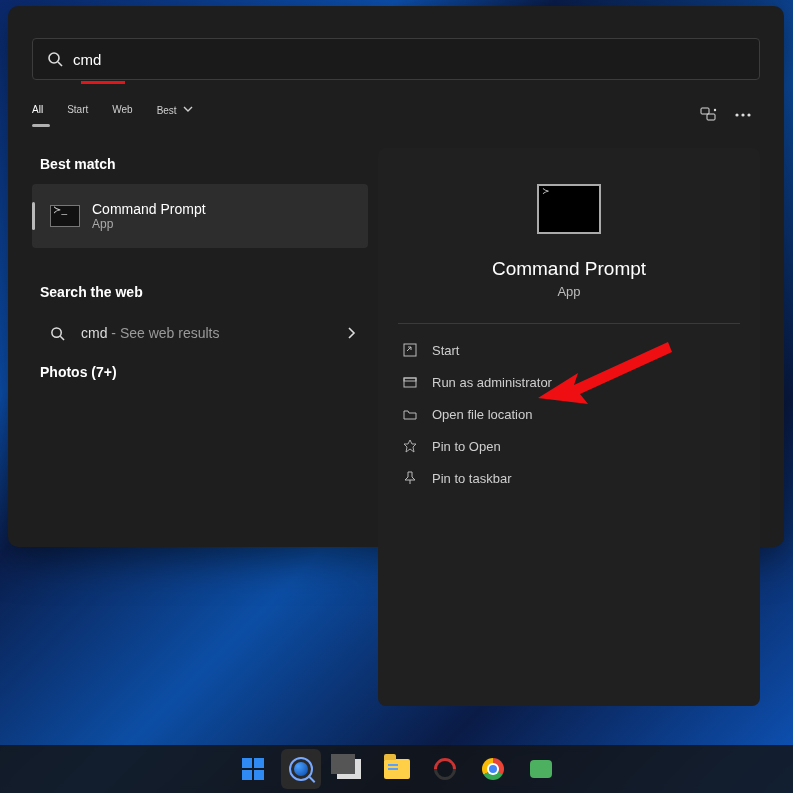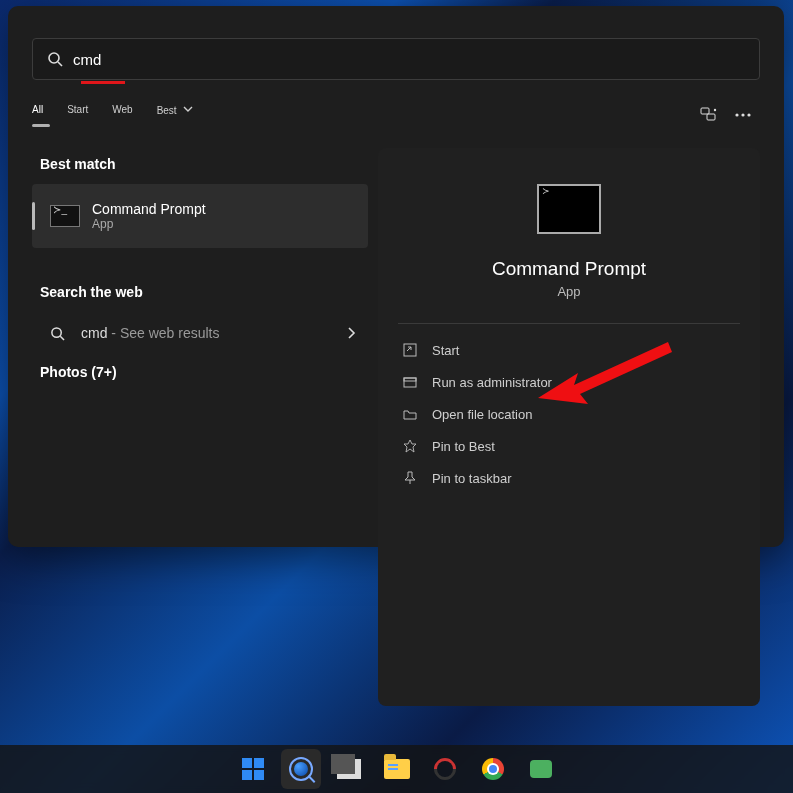--- a/index.html
+++ b/index.html
@@ -224,21 +224,21 @@
         <div class="action">
           <svg width="14" height="14" viewBox="0 0 14 14">
               <path d="M1 4 h4 l1 2 h7 v6 h-12 z" stroke="#bbb" fill="none"></path>
             </svg>
           <span>Open file location</span>
         </div>
         <div class="action">
           <svg width="14" height="14" viewBox="0 0 14 14">
               <path d="M7 1 L9 5 L13 5 L10 8 L11 13 L7 10 L3 13 L4 8 L1 5 L5 5 Z" stroke="#bbb" fill="none" stroke-width="0.9"></path>
             </svg>
-          <span>Pin to Best</span>
+          <span>Pin to Open</span>
         </div>
         <div class="action">
           <svg width="14" height="14" viewBox="0 0 14 14">
               <path d="M5 1 h4 v5 l3 3 h-10 l3 -3 z M7 9 v4" stroke="#bbb" fill="none"></path>
             </svg>
           <span>Pin to taskbar</span>
         </div>
       </div>
 
       <svg class="arrow" width="140" height="80" viewBox="0 0 140 80" style="left:160px; top:190px;">

